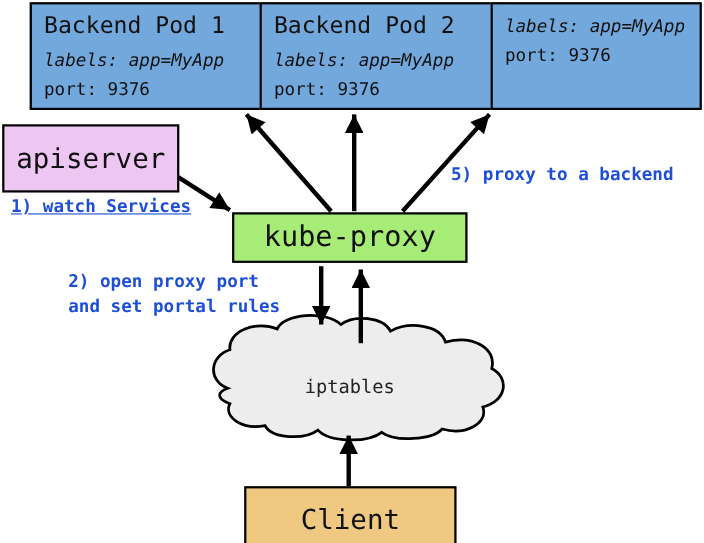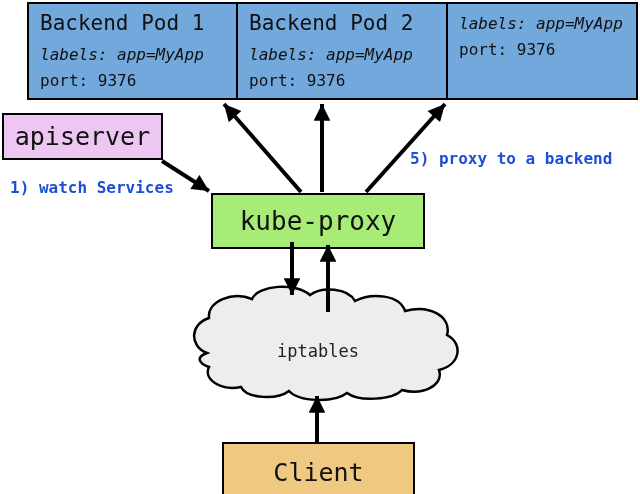--- a/index.html
+++ b/index.html
@@ -20,28 +20,28 @@
   
   .pod{background:var(--pod-fill,#72a8dc);width:225px;height:98px;top:2px;}
   #pod1{left:27px;}
   #pod2{left:236px;}
   #pod3{left:446px;width:192px;}
   .pod .title{font-size:21px;margin:7px 0 0 11px;white-space:nowrap;}
   .pod .kv1{font-size:16px;margin:10px 0 0 11px;white-space:nowrap;font-style:italic;}
   .pod .kv2{font-size:16px;margin:7px 0 0 11px;white-space:nowrap;}
   
   #apiserver{
-    left:2px;top:113px;width:161px;height:47px;
+    left:2px;top:113px;width:161px;height:62px;
     background:var(--apiserver-fill,#eec6f2);
     display:flex;align-items:center;justify-content:center;
     font-size:25px;
   }
   
   #kubeproxy{
-    left:211px;top:193px;width:214px;height:56px;
+    left:211px;top:193px;width:214px;height:46px;
     background:var(--kube-proxy-fill,#a8ec78);
     display:flex;align-items:center;justify-content:center;
     font-size:26px;
   }
   
   #client{
     left:222px;top:442px;width:193px;height:60px;
     background:var(--client-fill,#efc882);
     display:flex;align-items:center;justify-content:center;
     font-size:25px;
@@ -49,21 +49,21 @@
   
   .note{
     position:absolute;
     font-weight:bold;
     font-size:16px;
     line-height:23px;
     color:#1d4ed8;
     white-space:nowrap;
     z-index:1;
   }
-  #note1{left:10px;top:176px;}
+  #note1{left:10px;top:176px;text-decoration:underline;}
   #note2{left:62px;top:244px;}
   #note3{left:330px;top:405px;}
   #note4{left:348px;top:245px;}
   #note5{left:410px;top:147px;}
   
   #overlay{
     position:absolute;left:0;top:0;z-index:2;
     pointer-events:none;
   }
   #overlay .arrow{stroke:var(--line,#000);stroke-width:4;fill:none;}
@@ -101,20 +101,24 @@
     <span>kube-proxy</span>
   </div>
 
   <div class="box" id="client">
     <span>Client</span>
   </div>
 
   <div class="note" id="note1">
     <div>1) watch Services</div>
   </div>
+  <div class="note" id="note2">
+    <div>2) open proxy port</div>
+    <div>and set portal rules</div>
+  </div>
   <div class="note" id="note4">
   </div>
   <div class="note" id="note5">5) proxy to a backend</div>
 
   <svg id="overlay" width="640" height="494" viewBox="0 0 640 494">
     <defs>
       <marker id="ah" viewBox="0 0 10 10" refX="10" refY="5" markerWidth="4.6" markerHeight="4.2" orient="auto" markerUnits="strokeWidth">
         <path d="M0,0 L10,5 L0,10 z" fill="#000"></path>
       </marker>
     </defs>

